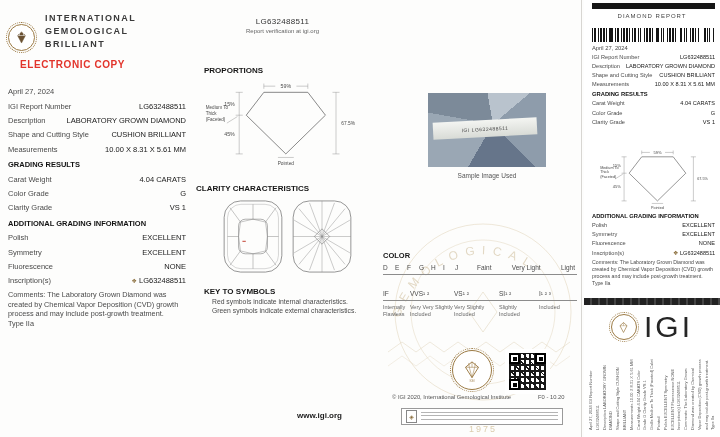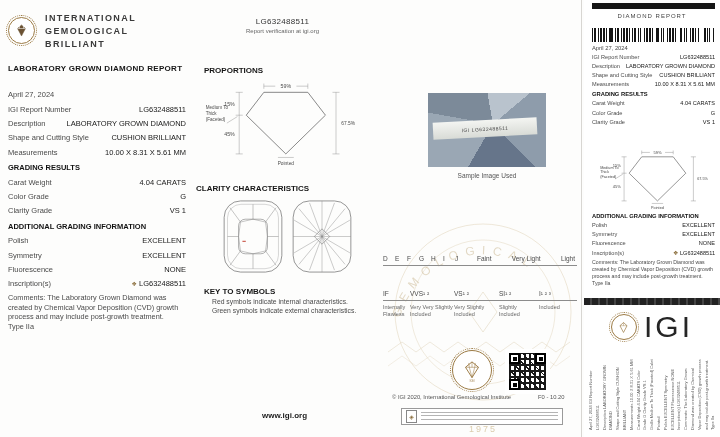--- a/index.html
+++ b/index.html
@@ -16,21 +16,21 @@
 
   
   .seal{
     border-radius:50%;border:1px solid #9c7b45;outline:1.5px dotted #9c7b45;
     outline-offset:1.5px;background:#fff;display:flex;align-items:center;justify-content:center;
     box-sizing:border-box;
   }
 
   
   #left-col{position:absolute;left:8px;top:10px;width:178px;z-index:2}
-  .org-row{display:flex;align-items:center}
+  .org-row{display:flex;align-items:flex-end}
   .org-name{margin-left:10px;font-size:9px;font-weight:bold;letter-spacing:1.4px;
     line-height:1.45;color:#3a3a3a;padding-top:2px}
   .electronic{margin:8px 0 0 12px;font-size:10px;font-weight:bold;letter-spacing:.6px;color:#e2342b}
   .rep-title{margin-top:13px;font-size:8px;font-weight:bold;letter-spacing:.3px;color:#161616}
   .ldate{margin-top:17px;font-size:7.5px;color:#4a4a4a}
   .lrow{display:flex;justify-content:space-between;align-items:baseline;margin-top:5.4px;
     font-size:7.5px;color:#4a4a4a}
   .lrow .v{color:#191919;text-align:right}
   .lhead{margin-top:6.5px;font-size:7.5px;font-weight:bold;color:#111}
   .comments{margin-top:5px;font-size:7.3px;line-height:1.28;color:#4a4a4a}
@@ -89,21 +89,21 @@
   .qf{position:absolute;width:11px;height:11px;border:2px solid #000;background:#fff;box-sizing:border-box}
   .qf::after{content:"";position:absolute;inset:1.5px;background:#000}
   .copyright{position:absolute;left:392px;top:394px;font-size:5.8px;color:#555;z-index:2}
   .formcode{position:absolute;left:538px;top:394px;font-size:5.8px;color:#555;z-index:2}
   .disc-box{position:absolute;left:401px;top:408px;width:162px;height:17px;border:1px solid #9a9a9a;
     display:flex;align-items:center;padding:2px 4px;box-sizing:border-box;gap:4px;z-index:2;background:#fff}
   .disc-icon{width:9px;height:11px;border:1px solid #888;font-size:6px;color:#8a6d3b;
     display:flex;align-items:center;justify-content:center;flex:none}
   .disc-lines{flex:1;height:10px;opacity:.55;
     background:repeating-linear-gradient(180deg,#777 0 1px,transparent 1px 3.4px)}
-  .website{position:absolute;left:262px;top:411px;width:80px;text-align:left;
+  .website{position:absolute;left:262px;top:411px;width:80px;text-align:right;
     font-size:8px;font-weight:bold;color:#1c1c1c;z-index:2}
 
   
   #right-panel{position:absolute;left:584px;top:0;width:136px;height:437px;background:#fff;z-index:3}
   .fold{position:absolute;left:581px;top:0;width:1px;height:437px;background:#d8d6d2;z-index:3}
   .rp-bar{position:absolute;left:8px;top:3px;width:123px;height:6px;background:#161616}
   .rp-head{position:absolute;left:0;top:13px;width:100%;text-align:center;
     font-size:6px;letter-spacing:1px;color:#444}
   .barcode{position:absolute;left:8px;top:28px;width:123px;height:14px;
     background:repeating-linear-gradient(90deg,
@@ -151,21 +151,21 @@
         <polygon points="12,5 17,9.5 12,19 7,9.5" fill="#6b5233" stroke="#6b5233" stroke-width="0.6"></polygon>
         <path d="M7 9.5 H17 M9.6 5.8 L9.3 9.5 M14.4 5.8 L14.7 9.5" stroke="#fff" stroke-width="0.7" fill="none"></path>
       </svg>
     </div>
     <div class="org-name">
       <div>INTERNATIONAL</div>
       <div>GEMOLOGICAL</div>
       <div>BRILLIANT</div>
     </div>
   </div>
-  <div class="rep-title">LABORATORY GROWN DIAMOND REPORT</div>
+  <div class="electronic">ELECTRONIC COPY</div>
   <div class="ldate">April 27, 2024</div>
 
   <div class="lrow">
     <span>IGI Report Number</span>
     <span class="v">LG632488511</span>
   </div>
   <div class="lrow">
     <span>Description</span>
     <span class="v">LABORATORY GROWN DIAMOND</span>
   </div>
@@ -263,20 +263,21 @@
   <polygon points="32,31 40,39 32,47 24,39" fill="none" stroke="#777" stroke-width="0.6"></polygon>
 </svg>
 
 <div class="mid-head" style="left:204px;top:287px">KEY TO SYMBOLS</div>
 <div class="key-lines">
   <div>Red symbols indicate internal characteristics.</div>
   <div>Green symbols indicate external characteristics.</div>
 </div>
 
 <div class="scale" style="top:251px">
+  <div class="scale-title">COLOR</div>
   <div class="scale-row">
     <div class="letters">
       <span>D</span>
       <span>E</span>
       <span>F</span>
       <span>G</span>
       <span>H</span>
       <span>I</span>
       <span>J</span>
     </div>

